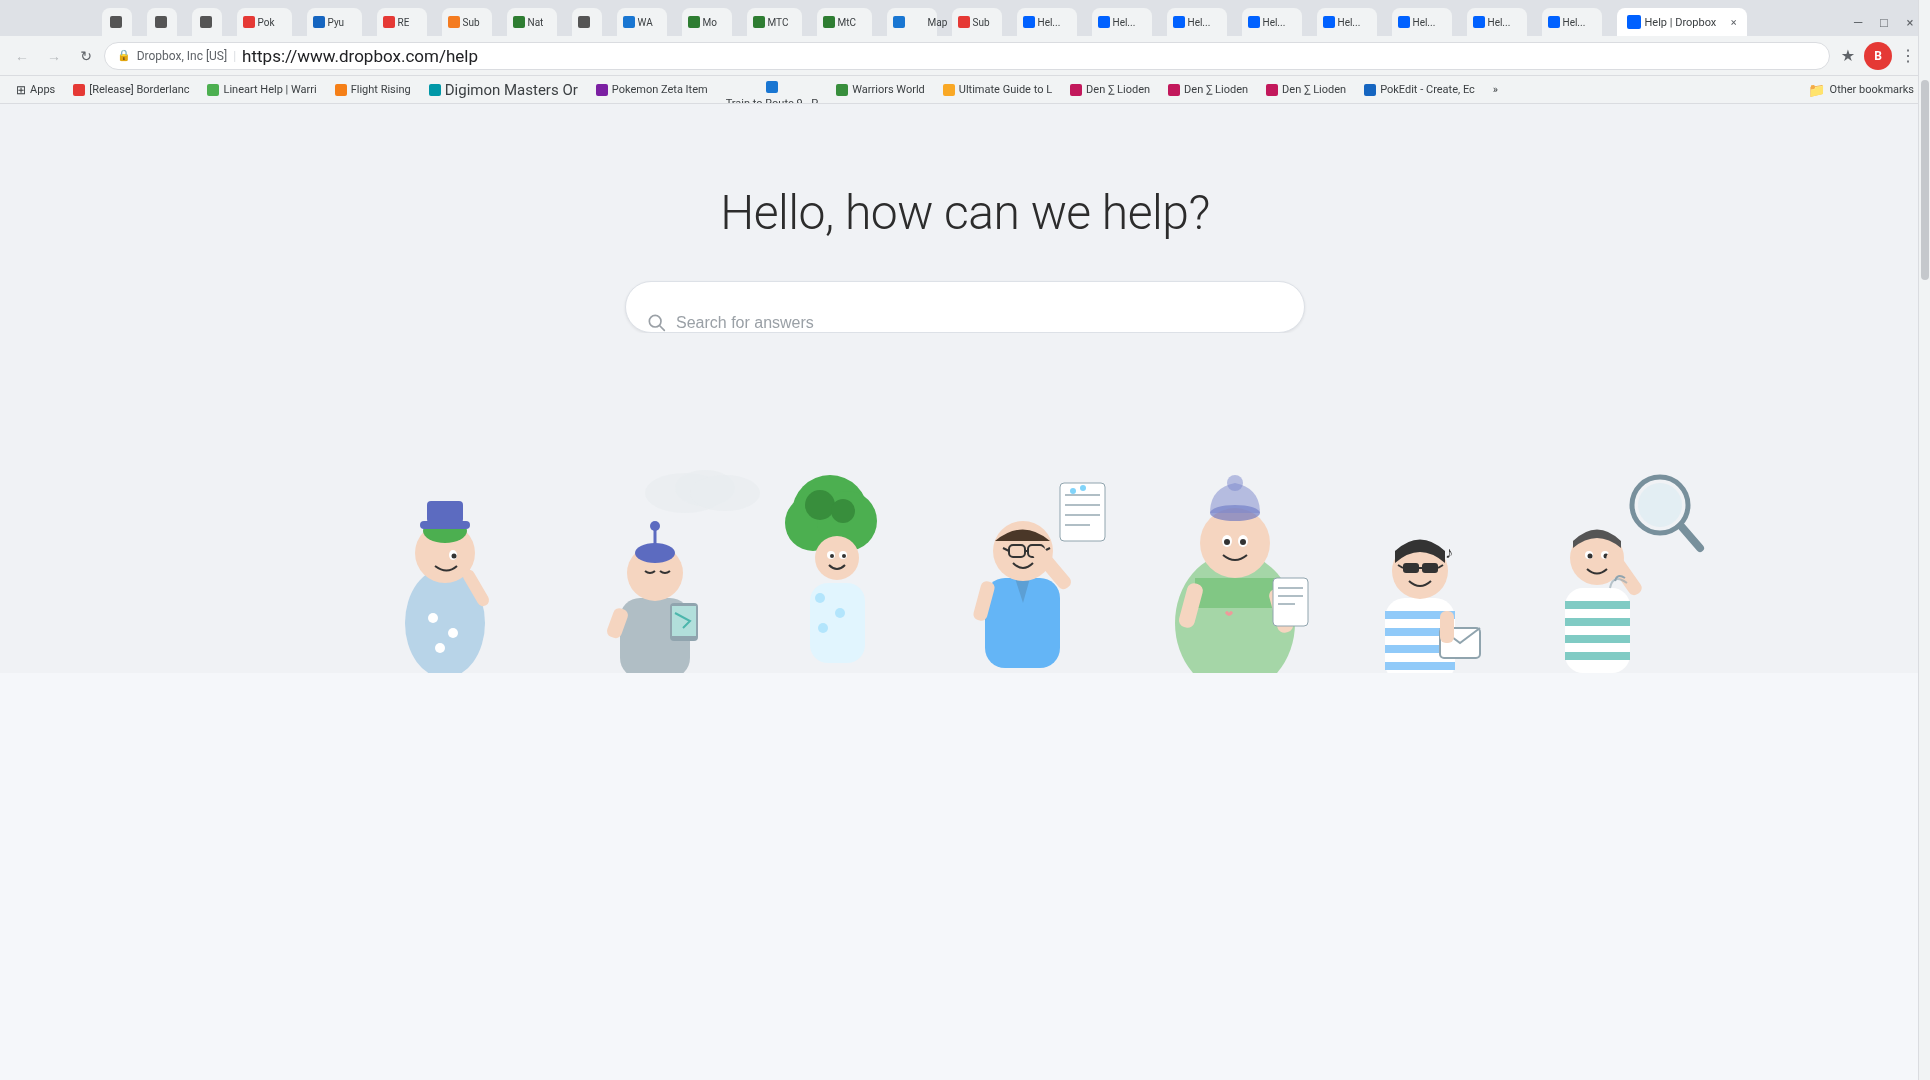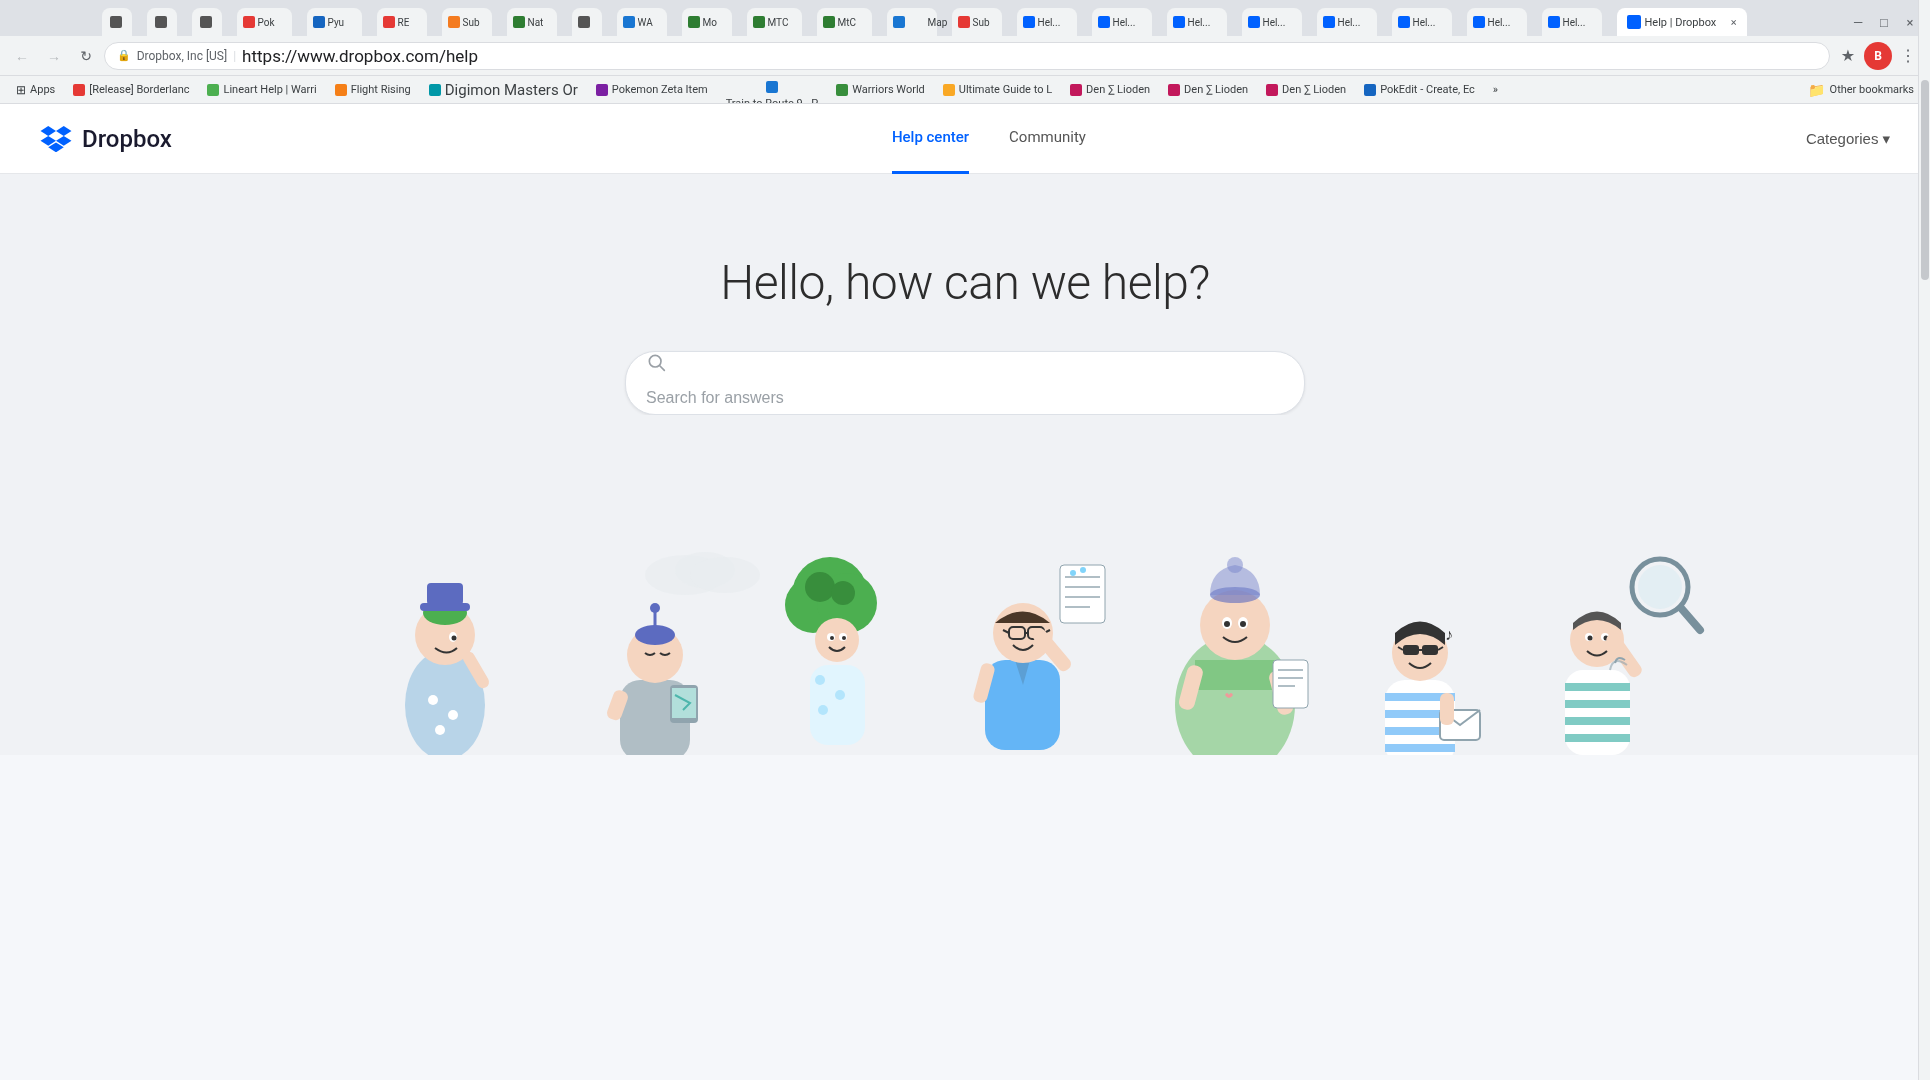--- a/index.html
+++ b/index.html
@@ -30,21 +30,21 @@
     .logo-text { font-size: 24px; font-weight: 500; color: #1a1a2e; }
     .nav-links { display: flex; align-items: flex-end; gap: 40px; height: 70px; }
     .nav-link { font-size: 15px; color: #555; text-decoration: none; cursor: pointer; height: 100%; display: flex; align-items: center; border-bottom: 3px solid transparent; padding-bottom: 0; }
     .nav-link.active { color: #0061ff; border-bottom: 3px solid #0061ff; font-weight: 500; }
     .categories-btn { font-size: 15px; color: #555; cursor: pointer; display: flex; align-items: center; gap: 4px; padding: 0; background: none; border: none; }
 
     
     .hero { background: #f0f2f5; padding: 80px 40px 0; text-align: center; }
     .hero-title { font-size: 48px; font-weight: 300; color: #2c2c2c; margin-bottom: 40px; letter-spacing: -0.5px; }
     .search-container { max-width: 680px; margin: 0 auto 0; }
-    .search-box { display: flex; align-items: flex-start; background: #fff; border-radius: 30px; border: 1px solid #dde1e7; padding: 0 20px; height: 64px; gap: 10px; box-shadow: 0 1px 3px rgba(0,0,0,0.08); flex-direction: column; }
+    .search-box { display: flex; align-items: flex-end; background: #fff; border-radius: 30px; border: 1px solid #dde1e7; padding: 0 20px; height: 52px; gap: 10px; box-shadow: 0 1px 3px rgba(0,0,0,0.08); }
     .search-input { flex: 1; border: none; outline: none; font-size: 16px; color: #3c4043; background: transparent; }
     .search-input::placeholder { color: #9aa0a6; }
 
     
     .illustration-area { background: #f0f2f5; padding: 60px 0 0; min-height: 340px; display: flex; align-items: flex-end; justify-content: center; overflow: hidden; position: relative; }
 
     
     .scrollbar { position: fixed; right: 0; top: 0; width: 12px; height: 100%; background: #f1f3f4; border-left: 1px solid #dadce0; }
     .scrollbar-thumb { width: 8px; height: 200px; background: #c5c8cc; border-radius: 4px; margin: 2px auto; margin-top: 80px; }
     .fav-dark { background: #3c4043; }
@@ -235,41 +235,20 @@
     </div>
     <div class="bookmark-item" style="font-size:11px; margin-left: auto;">
       <span style="font-size:14px;">📁</span>
       <span>Other bookmarks</span>
     </div>
   </div>
 </div>
 
 <div class="page-wrapper">
 
-  <div class="site-nav">
-    <div class="logo-area">
-
-      <svg class="logo-icon" viewBox="0 0 50 42" fill="none" xmlns="http://www.w3.org/2000/svg">
-        <path d="M12.5 0L0 8L12.5 16L25 8L12.5 0Z" fill="#0061ff"></path>
-        <path d="M37.5 0L25 8L37.5 16L50 8L37.5 0Z" fill="#0061ff"></path>
-        <path d="M0 24L12.5 32L25 24L12.5 16L0 24Z" fill="#0061ff"></path>
-        <path d="M37.5 16L25 24L37.5 32L50 24L37.5 16Z" fill="#0061ff"></path>
-        <path d="M12.5 34.5L25 26.5L37.5 34.5L25 42.5L12.5 34.5Z" fill="#0061ff"></path>
-      </svg>
-      <span class="logo-text">Dropbox</span>
-    </div>
-    <div class="nav-links">
-      <a class="nav-link active">Help center</a>
-      <a class="nav-link">Community</a>
-    </div>
-    <button class="categories-btn">
-      <span>Categories</span>
-      <span>▾</span>
-    </button>
-  </div>
 
   <div class="hero">
     <h1 class="hero-title">Hello, how can we help?</h1>
     <div class="search-container">
       <div class="search-box">
         <svg width="20" height="20" viewBox="0 0 24 24" fill="none">
           <circle cx="11" cy="11" r="7" stroke="#9aa0a6" stroke-width="2"></circle>
           <line x1="16.5" y1="16.5" x2="22" y2="22" stroke="#9aa0a6" stroke-width="2" stroke-linecap="round"></line>
         </svg>
         <input type="text" class="search-input" placeholder="Search for answers" style="">

